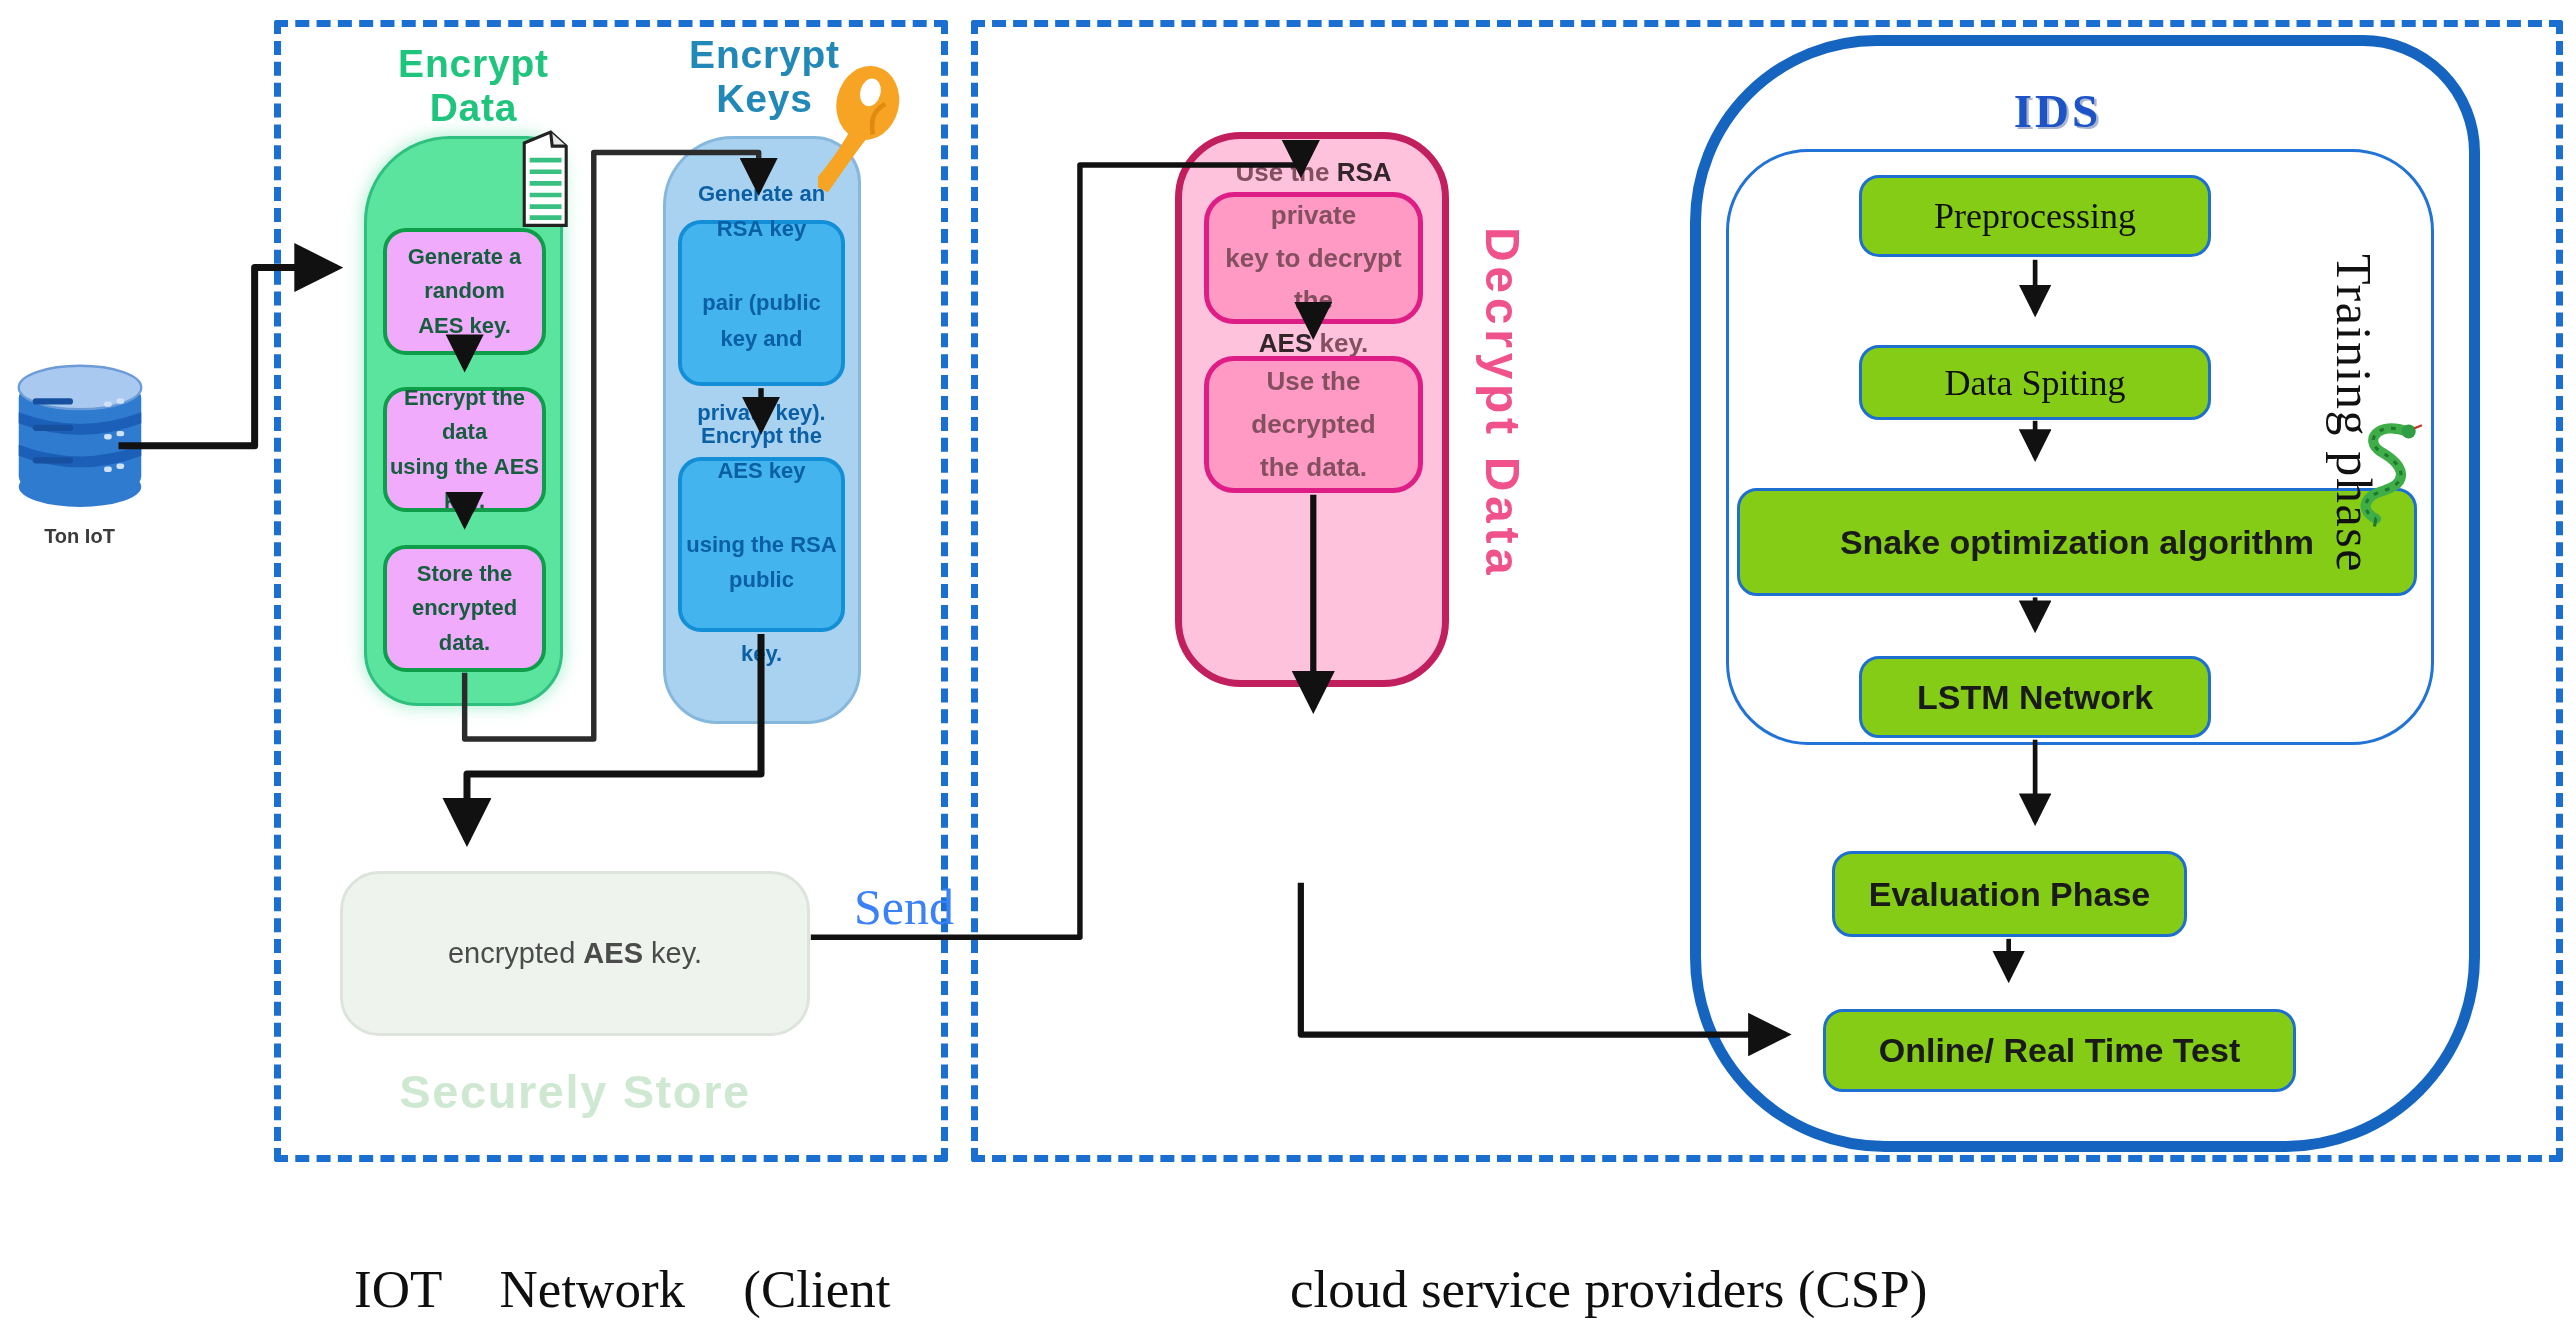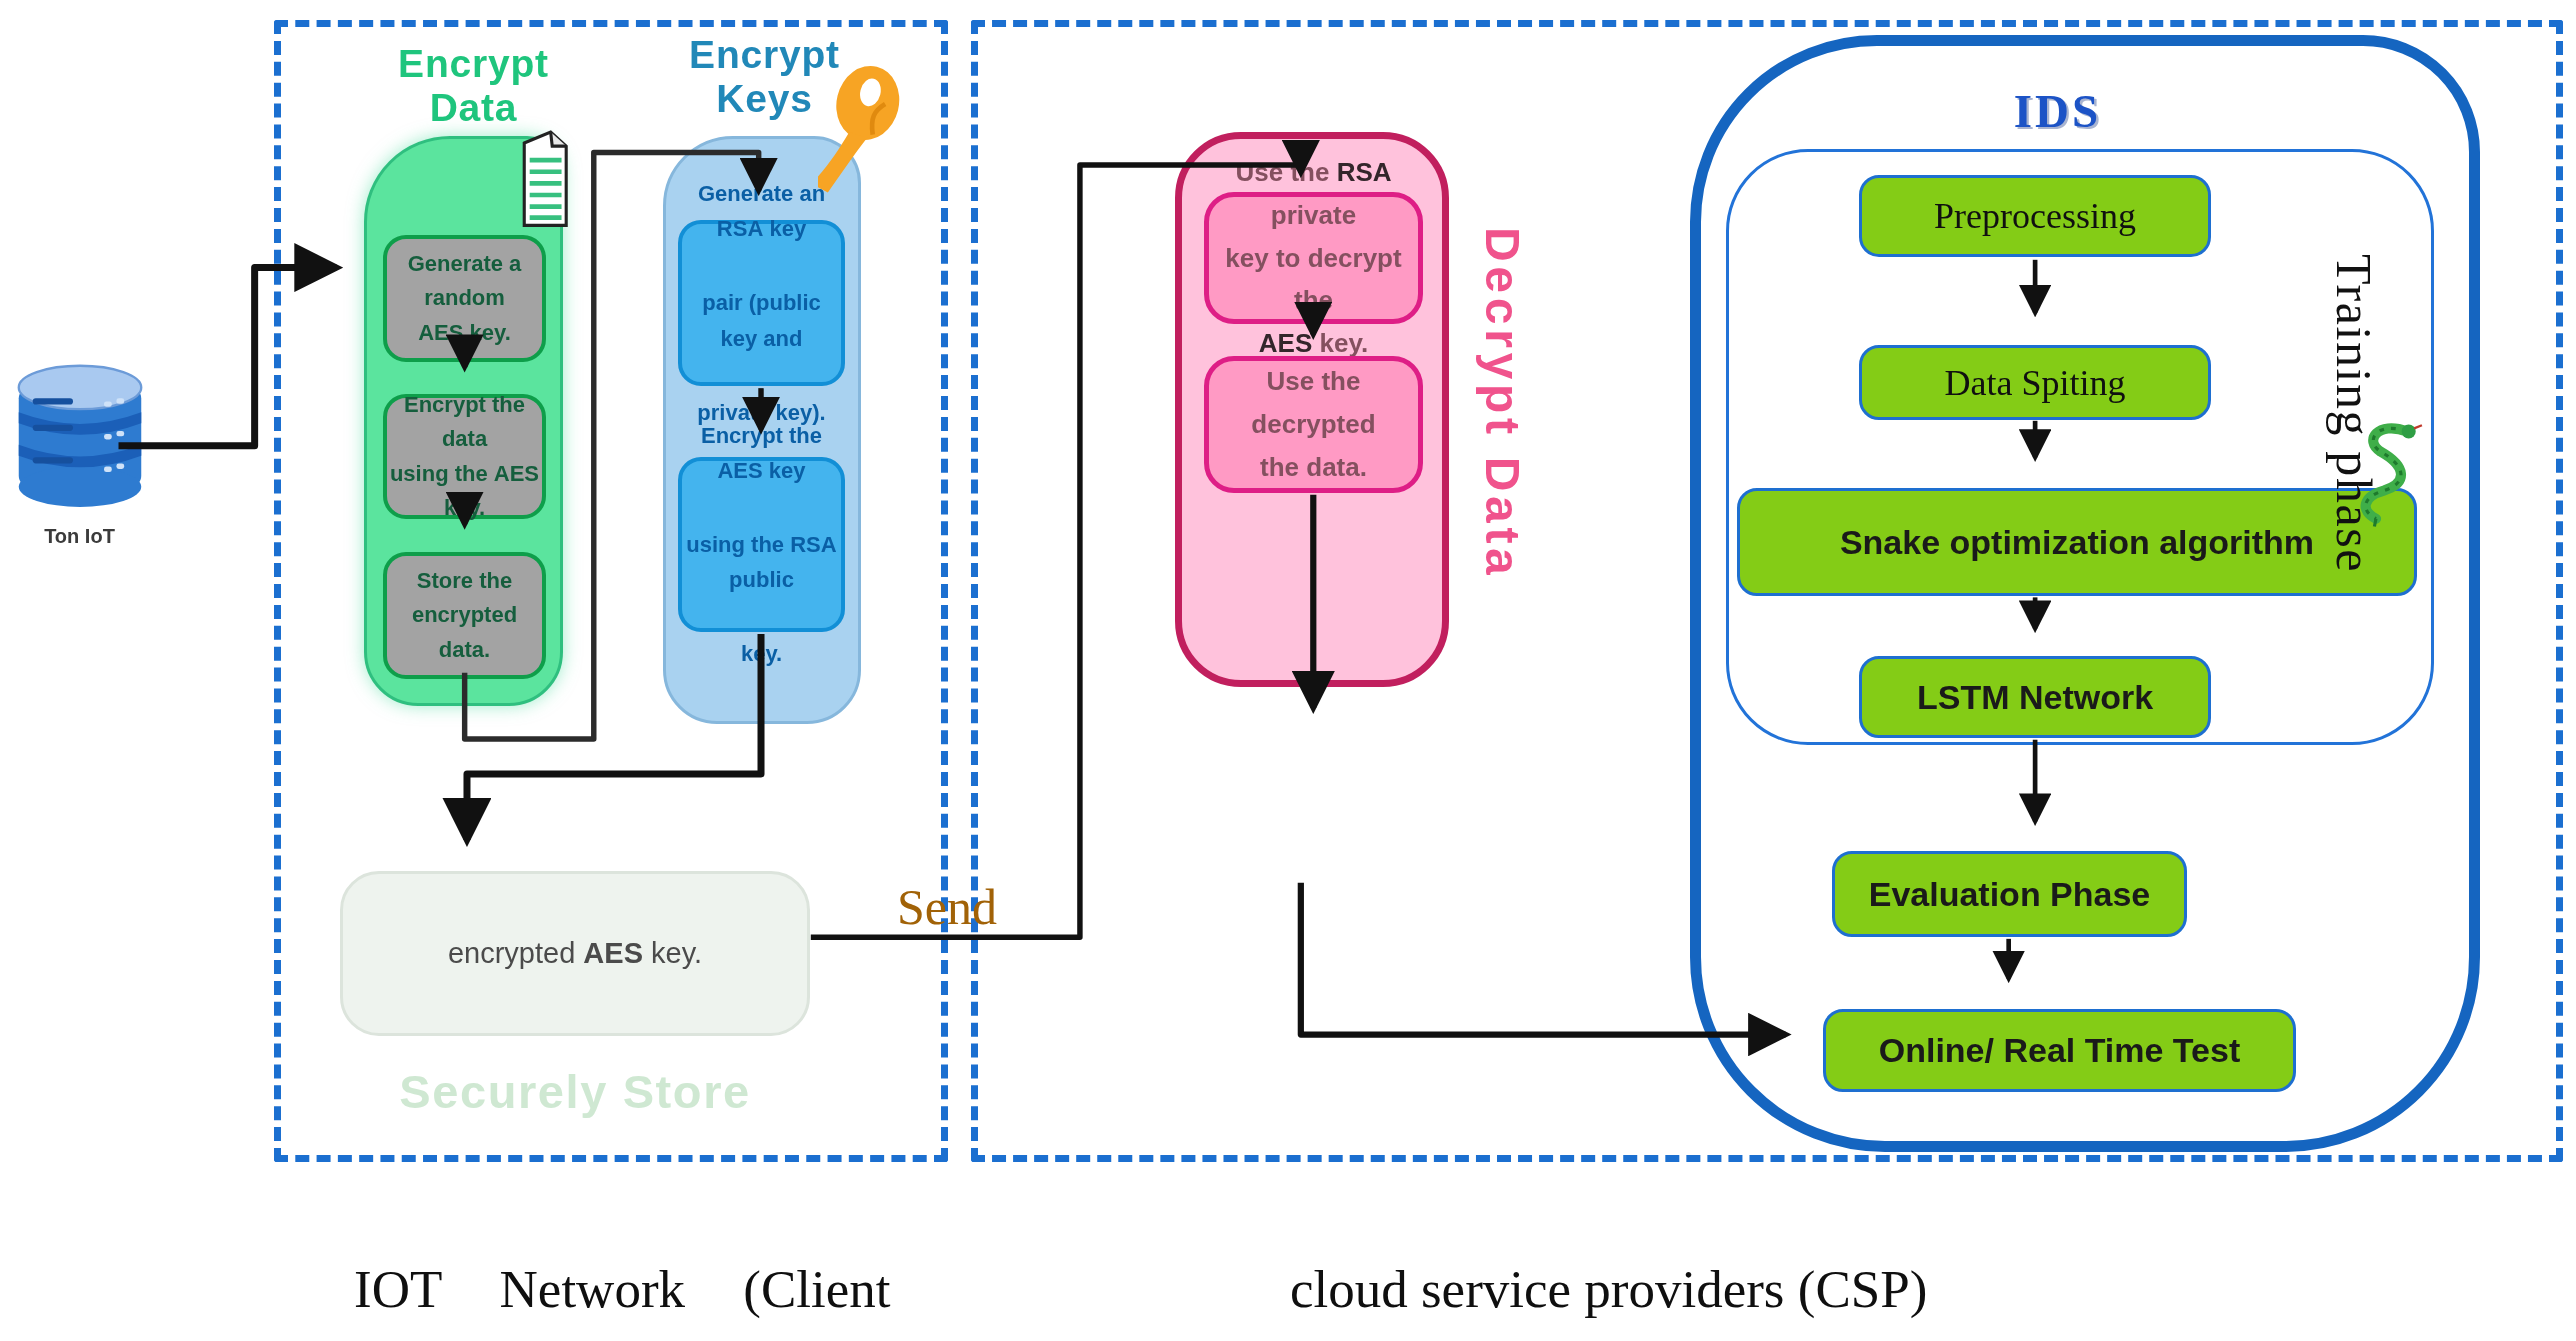--- a/index.html
+++ b/index.html
@@ -12,32 +12,32 @@
   
   .zone{border:7px dashed #1B6FD0;border-radius:3.1px;}
 
   
   .caption{font-family:"Liberation Serif",serif;font-size:53px;color:#0f0f0f;white-space:nowrap;}
   .caption.wide{word-spacing:45px;}
 
   
   .g-title{font-size:39px;font-weight:bold;color:#1FC57D;letter-spacing:0.8px;}
   .g-container{background:#5BE49E;border:3.9px solid #2FBF7F;border-radius:86px 36px 54px 54px;box-shadow:0 0 17px rgba(80,220,160,.55);}
-  .g-step{background:#a3a3a3;border:4.7px solid #0E9E4A;border-radius:23px;
-          color:#155E3D;font-size:22px;font-weight:600;line-height:1.55;margin-top:7px;}
+  .g-step{background:#f0abfc;border:4.7px solid #0E9E4A;border-radius:23px;
+          color:#155E3D;font-size:22px;font-weight:600;line-height:1.55;}
   
   .b-title{font-size:39px;font-weight:bold;color:#2188B8;letter-spacing:0.8px;}
   .b-container{background:#A9D2F0;border:3.9px solid #86B7DC;border-radius:70px 47px 54px 54px;}
   .b-step{background:#44B4EE;border:4.7px solid #128FD6;border-radius:23px;
           color:#0A5FA5;font-size:22px;font-weight:600;line-height:1.6;gap:39px;}
   
   .store-box{background:#EEF3EE;border:3.1px solid #DCE4DC;border-radius:39px;
              color:#4B4B4B;font-size:29px;line-height:1.8;}
   .securely{font-size:47px;font-weight:bold;color:#CFE8D2;letter-spacing:1.6px;}
-  .send{font-family:"Liberation Serif",serif;font-size:50px;color:#a16207;margin-left:43px;}
+  .send{font-family:"Liberation Serif",serif;font-size:50px;color:#3b82f6;}
 
   
   .p-container{background:#FFC2DC;border:7.8px solid #C11F5E;border-radius:66px;}
   .p-step{background:#FF9AC4;border:5.4px solid #DE1E86;border-radius:30px;
           color:#84505F;font-size:26px;font-weight:600;line-height:1.65;}
   .p-step b{color:#33262B;}
   .v-label{writing-mode:vertical-rl;text-align:center;white-space:nowrap;}
   .decrypt-label{font-size:48px;font-weight:bold;color:#F0538C;letter-spacing:4.7px;}
   .training-label{font-family:"Liberation Serif",serif;font-size:50px;color:#111;letter-spacing:1.6px;}
 

